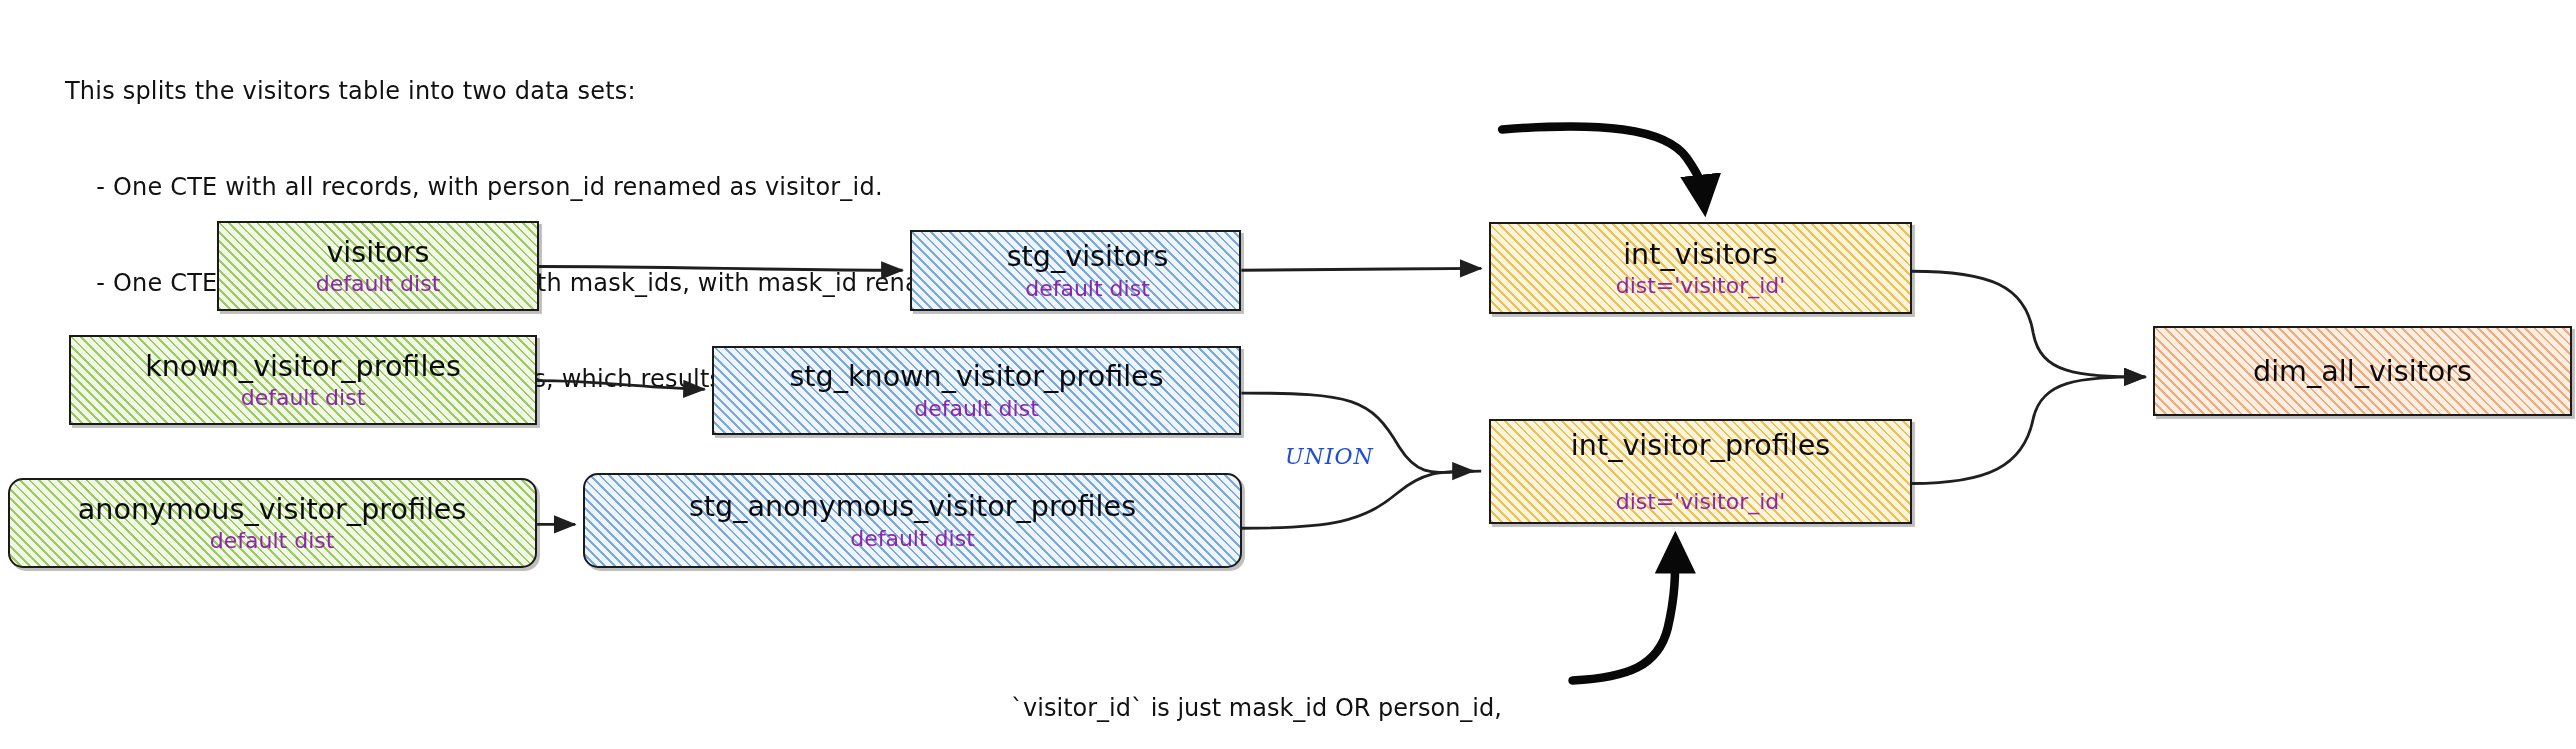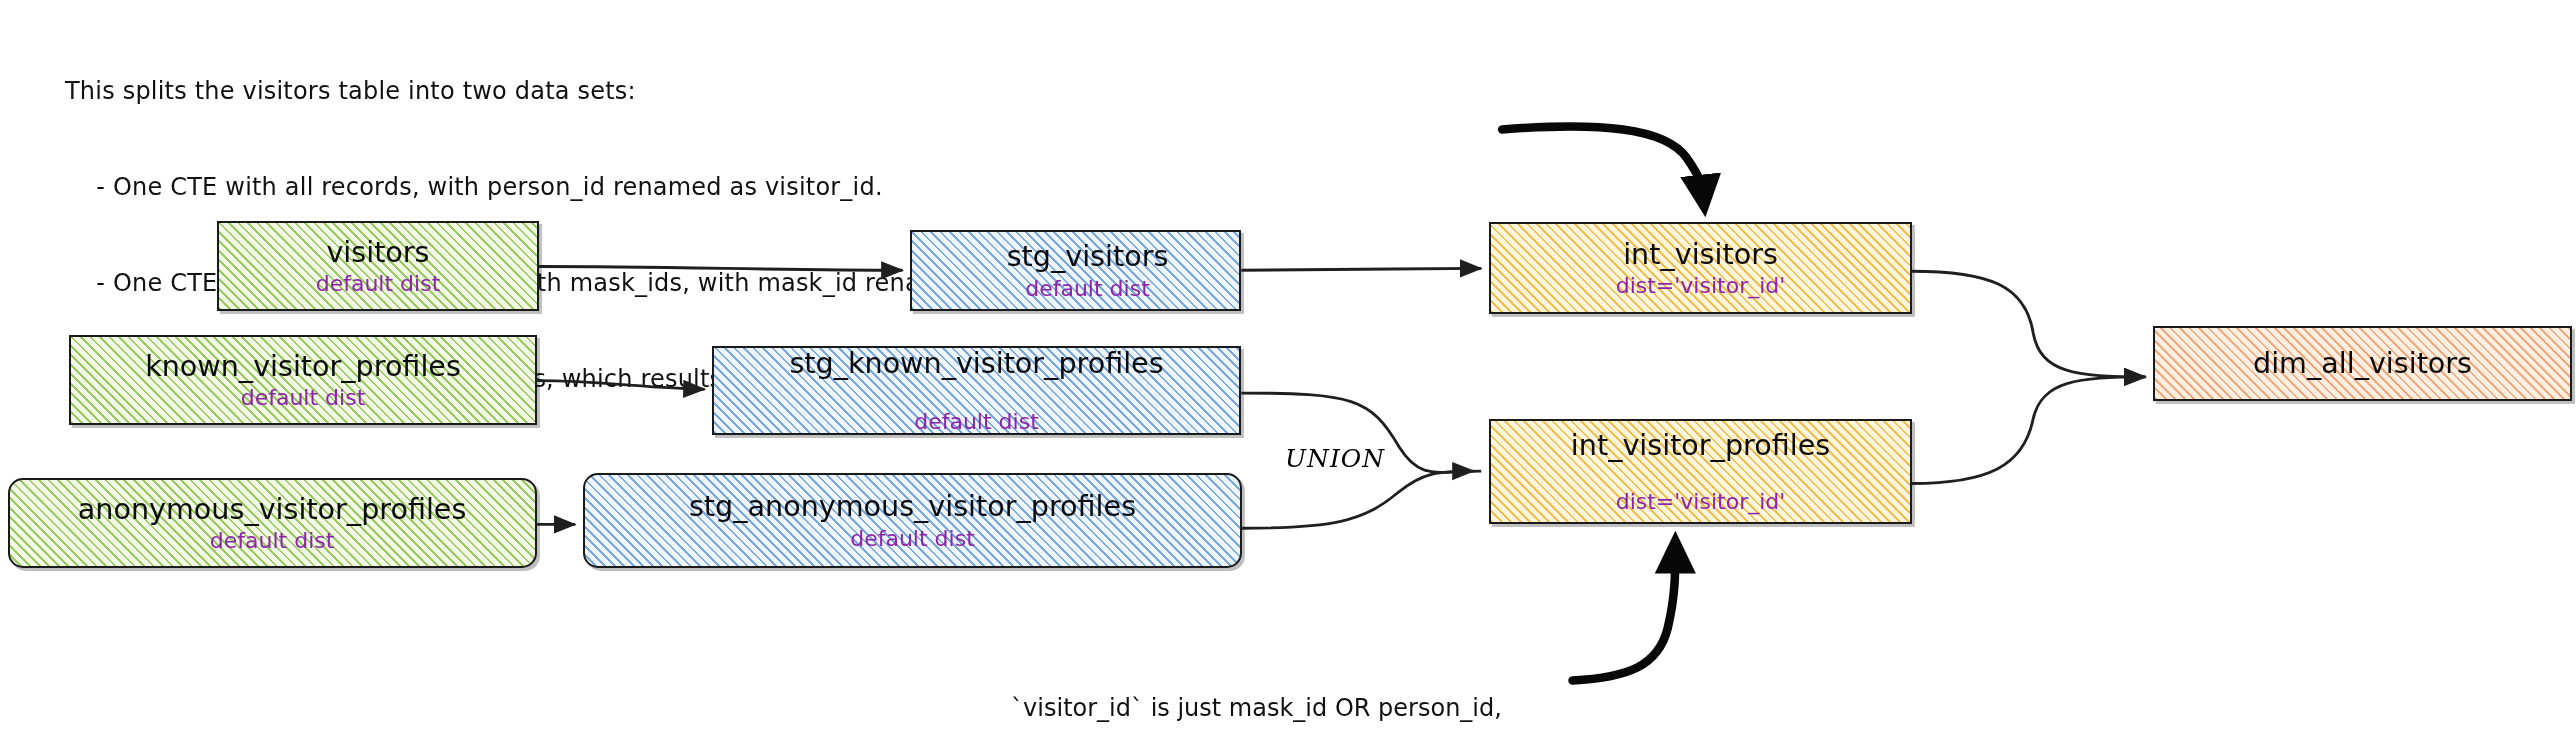--- a/index.html
+++ b/index.html
@@ -111,22 +111,22 @@
     height: 749px;
     pointer-events: none;
   }
   .edge { fill: none; stroke: #1f1f1f; stroke-width: 3; }
   .edge-thick { fill: none; stroke: #080808; stroke-width: 9; stroke-linecap: round; }
 
   .union-label {
     position: absolute;
     font-family: "DejaVu Serif", serif;
     font-style: italic;
-    font-size: 25px;
-    color: #000000;
+    font-size: 22px;
+    color: #1d4ed8;
     letter-spacing: 1px;
     white-space: nowrap;
   }
 </style>
 </head>
 <body>
 
 <div id="canvas">
 
   <div class="note" style="left:44px; top:11.4px;margin-left:21px;">
@@ -182,41 +182,41 @@
   <div class="node fill-green" style="left:7.6px; top:478px; width:529px; height:90px;border-radius:15px;">
     <div class="title">anonymous_visitor_profiles</div>
     <div class="sub">default dist</div>
   </div>
 
   <div class="node fill-blue" style="left:910px; top:230px; width:331px; height:81px;padding-left:24px;">
     <div class="title">stg_visitors</div>
     <div class="sub">default dist</div>
   </div>
 
-  <div class="node fill-blue" style="left:712px; top:346px; width:529px; height:89px;justify-content:space-between;">
+  <div class="node fill-blue" style="left:712px; top:346px; width:529px; height:89px;">
     <div class="title">stg_known_visitor_profiles</div>
     <div class="sub">default dist</div>
   </div>
 
   <div class="node fill-blue" style="left:583px; top:473px; width:659px; height:95px;border-radius:15px;">
     <div class="title">stg_anonymous_visitor_profiles</div>
     <div class="sub">default dist</div>
   </div>
 
   <div class="node fill-yellow" style="left:1489px; top:222px; width:423px; height:92px;">
     <div class="title">int_visitors</div>
     <div class="sub">dist='visitor_id'</div>
   </div>
 
   <div class="node fill-yellow" style="left:1489px; top:419px; width:423px; height:105px;gap:24px;">
     <div class="title">int_visitor_profiles</div>
     <div class="sub">dist='visitor_id'</div>
   </div>
 
-  <div class="node fill-salmon" style="left:2153px; top:326px; width:419px; height:75px;">
+  <div class="node fill-salmon" style="left:2153px; top:326px; width:419px; height:90px;">
     <div class="title">dim_all_visitors</div>
 
   </div>
 
   <div class="note-bottom" style="left:933px; top:628px; width:647px;">
     <span class="note-line">`visitor_id` is just mask_id OR person_id,</span>
     
     
   </div>
 

